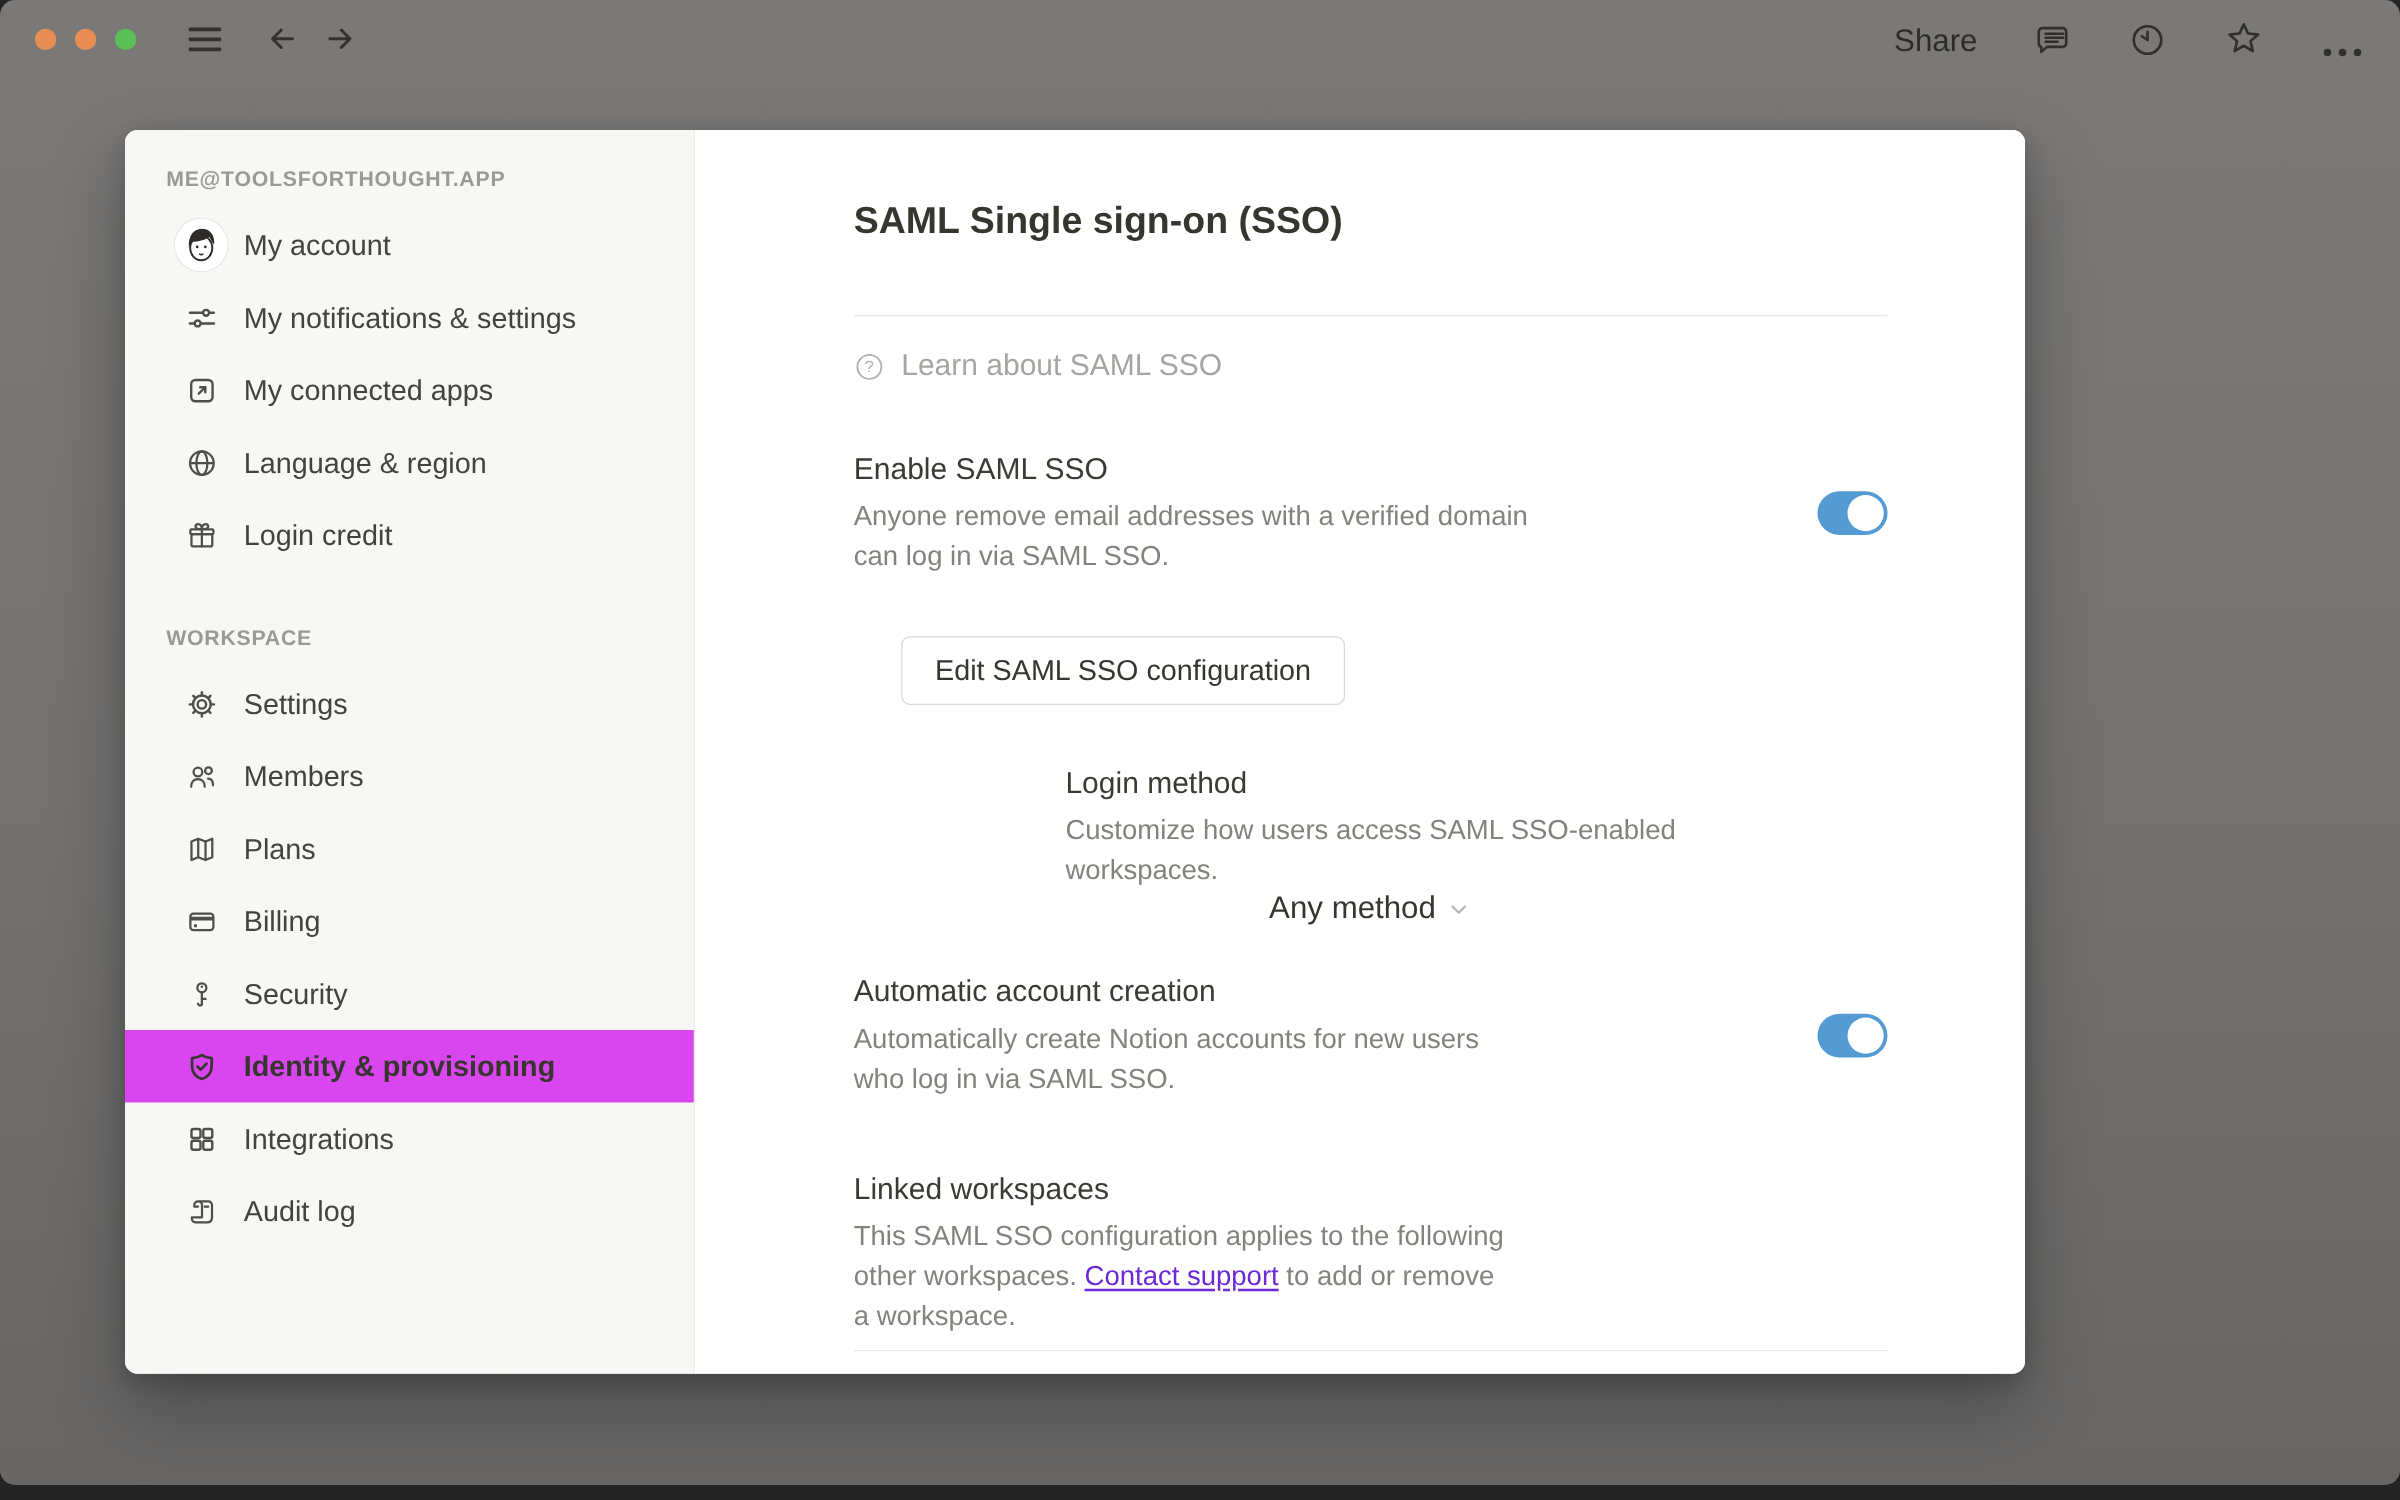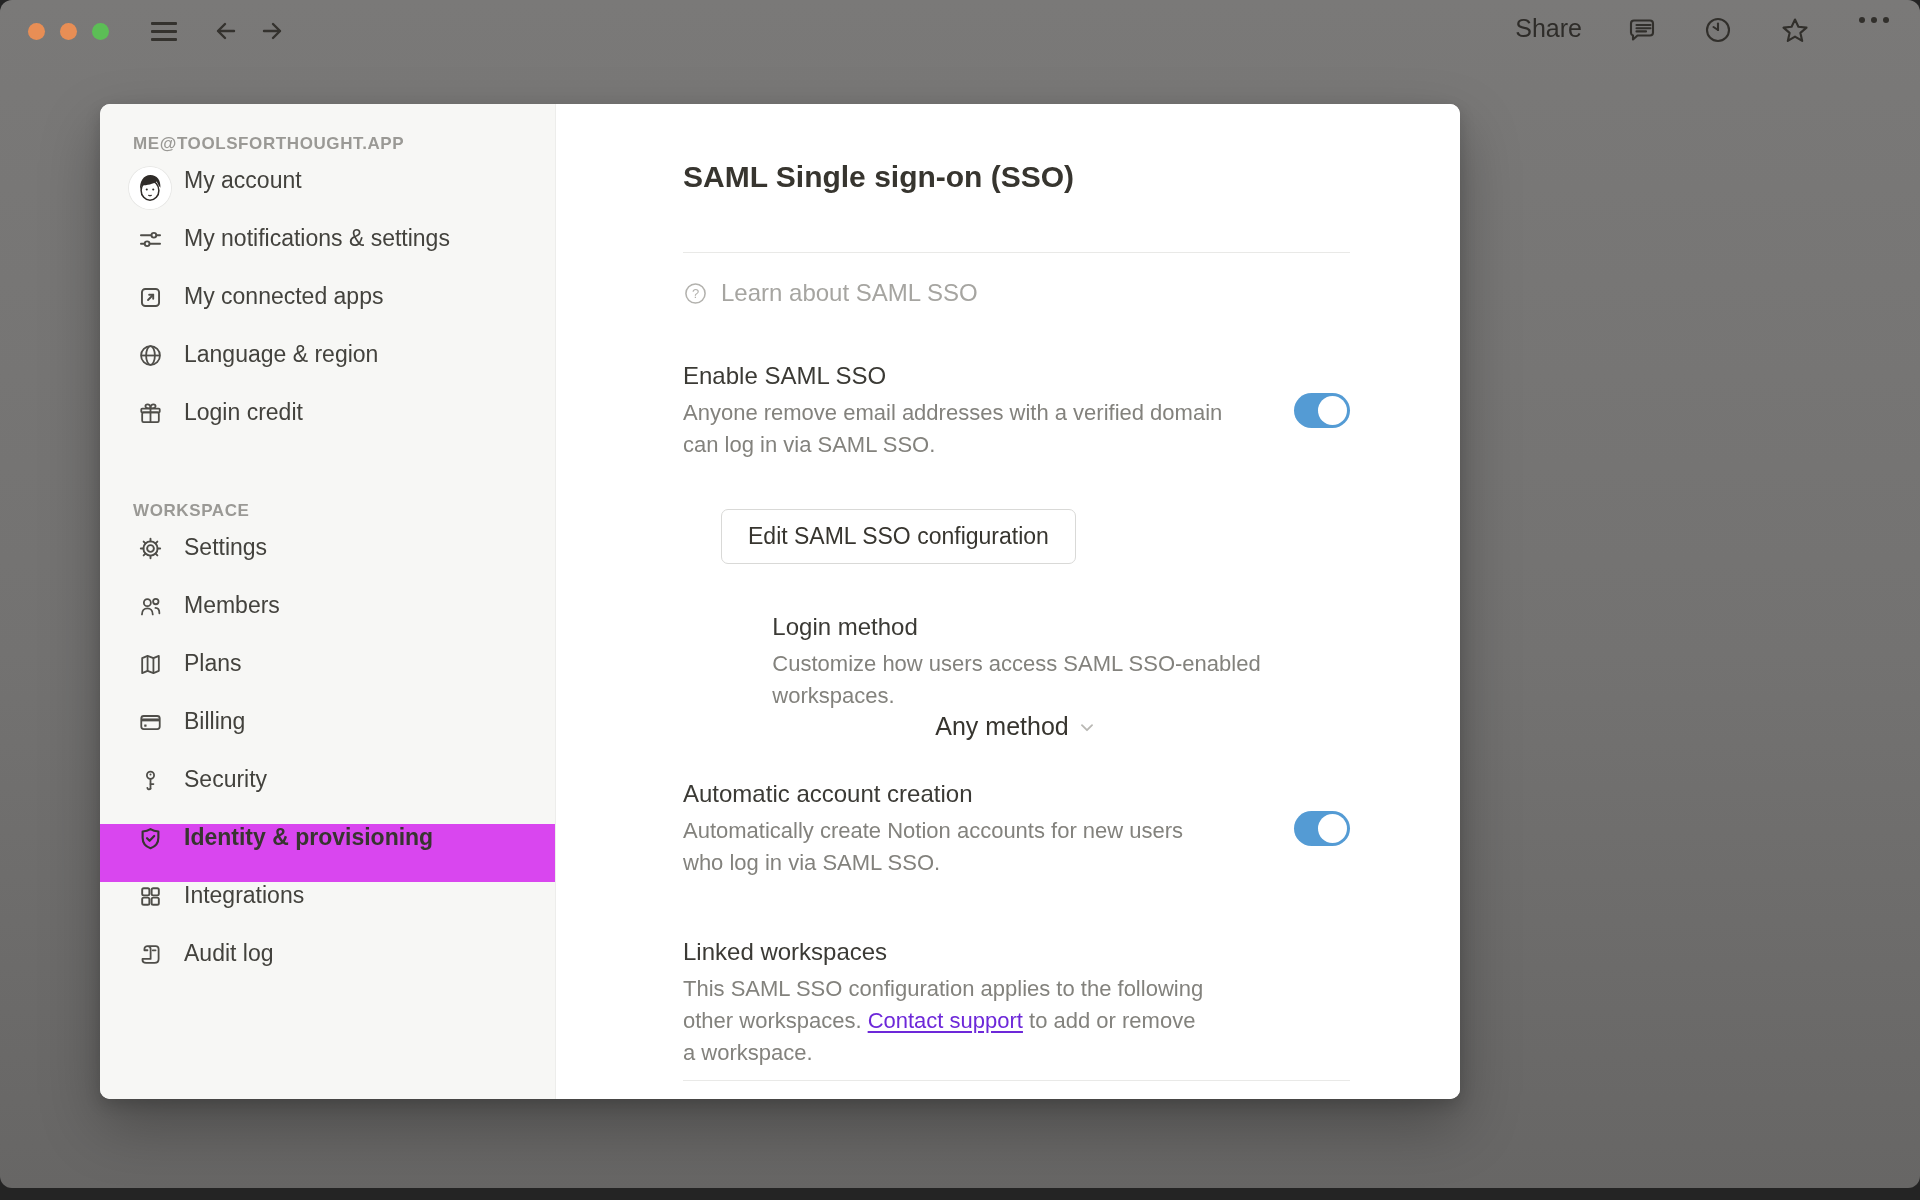--- a/index.html
+++ b/index.html
@@ -18,40 +18,40 @@
   .titlebar{
     height:62px;display:flex;align-items:center;padding:0 28px;
     color:#312f2b;
   }
   .traffic{display:flex;align-items:center;gap:15px;}
   .light{width:17px;height:17px;border-radius:50%;}
   .hamburger{margin-left:42px;display:flex;flex-direction:column;gap:5px;cursor:pointer;}
   .hamburger span{display:block;width:26px;height:3px;background:#34322e;border-radius:1px;}
   .navarrows{display:flex;align-items:center;gap:16px;margin-left:34px;}
   .tb-icon{display:flex;align-items:center;justify-content:center;}
-  .tb-right{margin-left:auto;display:flex;align-items:flex-start;gap:44px;}
+  .tb-right{margin-left:auto;display:flex;align-items:flex-end;gap:44px;}
   .share{font-size:25px;color:#2e2c29;}
   
   .dialog{
-    position:absolute;left:100px;top:104px;width:1360px;height:995px;
+    position:absolute;left:100px;top:104px;width:1520px;height:995px;
     background:#ffffff;border-radius:10px;display:flex;overflow:hidden;
     box-shadow:0 26px 60px rgba(0,0,0,0.28),0 6px 16px rgba(0,0,0,0.16);
   }
   
   .sidebar{
     width:456px;min-width:456px;background:#f7f7f5;border-right:1px solid #ededeb;
     padding-top:30px;box-sizing:border-box;
   }
   .sb-header{
     margin:0 0 0 33px;font-size:17px;font-weight:700;letter-spacing:0.6px;
     color:#9a9995;text-transform:uppercase;height:20px;line-height:20px;
   }
   .sb-group{margin-top:13px;}
   .srow{
-    height:58px;display:flex;align-items:flex-start;gap:20px;padding-left:36px;
+    height:58px;display:flex;align-items:center;gap:20px;padding-left:47px;
     cursor:pointer;color:#43423d;font-size:23px;
   }
   .srow .sicon{width:28px;height:28px;display:flex;align-items:center;justify-content:center;flex:none;}
   .srow.active{background:#d946ef;color:#37352f;font-weight:700;}
   .avatar-wrap{width:42px !important;height:42px !important;margin-left:-7px;margin-right:-7px;
     border-radius:50%;overflow:hidden;background:#fff;box-shadow:0 0 0 1px rgba(0,0,0,0.06);}
   
   .main{flex:1;position:relative;padding:0 110px 0 127px;box-sizing:border-box;background:#fff;}
   .page-title{margin-top:54px;font-size:30px;line-height:38px;font-weight:700;color:#37352f;}
   .divider{border-top:1px solid #e9e9e7;margin-top:56px;}

